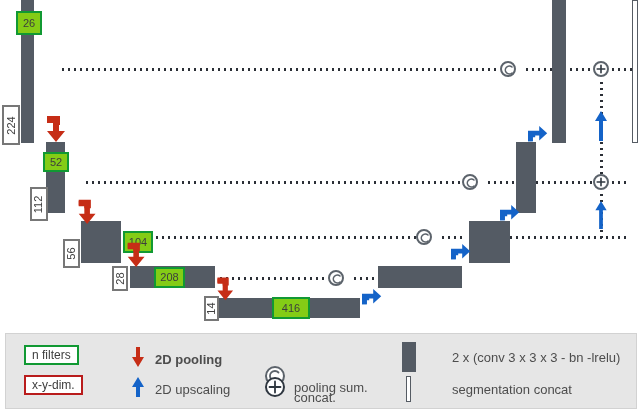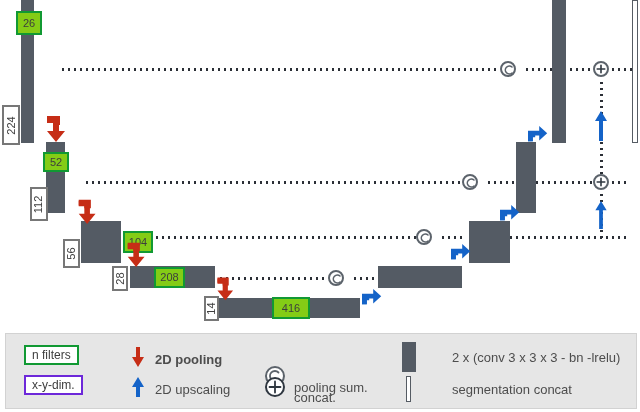--- a/index.html
+++ b/index.html
@@ -60,21 +60,21 @@
   
   .lg-row{position:absolute;display:flex;align-items:center;}
   .lg-txt{color:#4d4d4d;font-size:13px;white-space:nowrap;}
   .lg-nfilt{
     display:inline-flex;align-items:center;justify-content:center;
     background:#fff;border:2px solid #119933;color:#3d3d3d;
     font-size:12px;padding:1px 6px;box-sizing:border-box;
   }
   .lg-xydim{
     display:inline-flex;align-items:center;justify-content:center;
-    background:#fff;border:2px solid #6d28d9;color:#3d3d3d;
+    background:#fff;border:2px solid #b91c1c;color:#3d3d3d;
     font-size:12px;padding:1px 6px;box-sizing:border-box;
   }
   .lg-block{width:14px;height:30px;background:#545b64;}
   .lg-seg{width:5px;height:26px;background:#fff;border:1px solid #555b63;box-sizing:border-box;}
   .segbar{position:absolute;background:#ffffff;border:1px solid #565c64;box-sizing:border-box;}
 </style>
 </head>
 <body>
 
 <div id="diagram">

